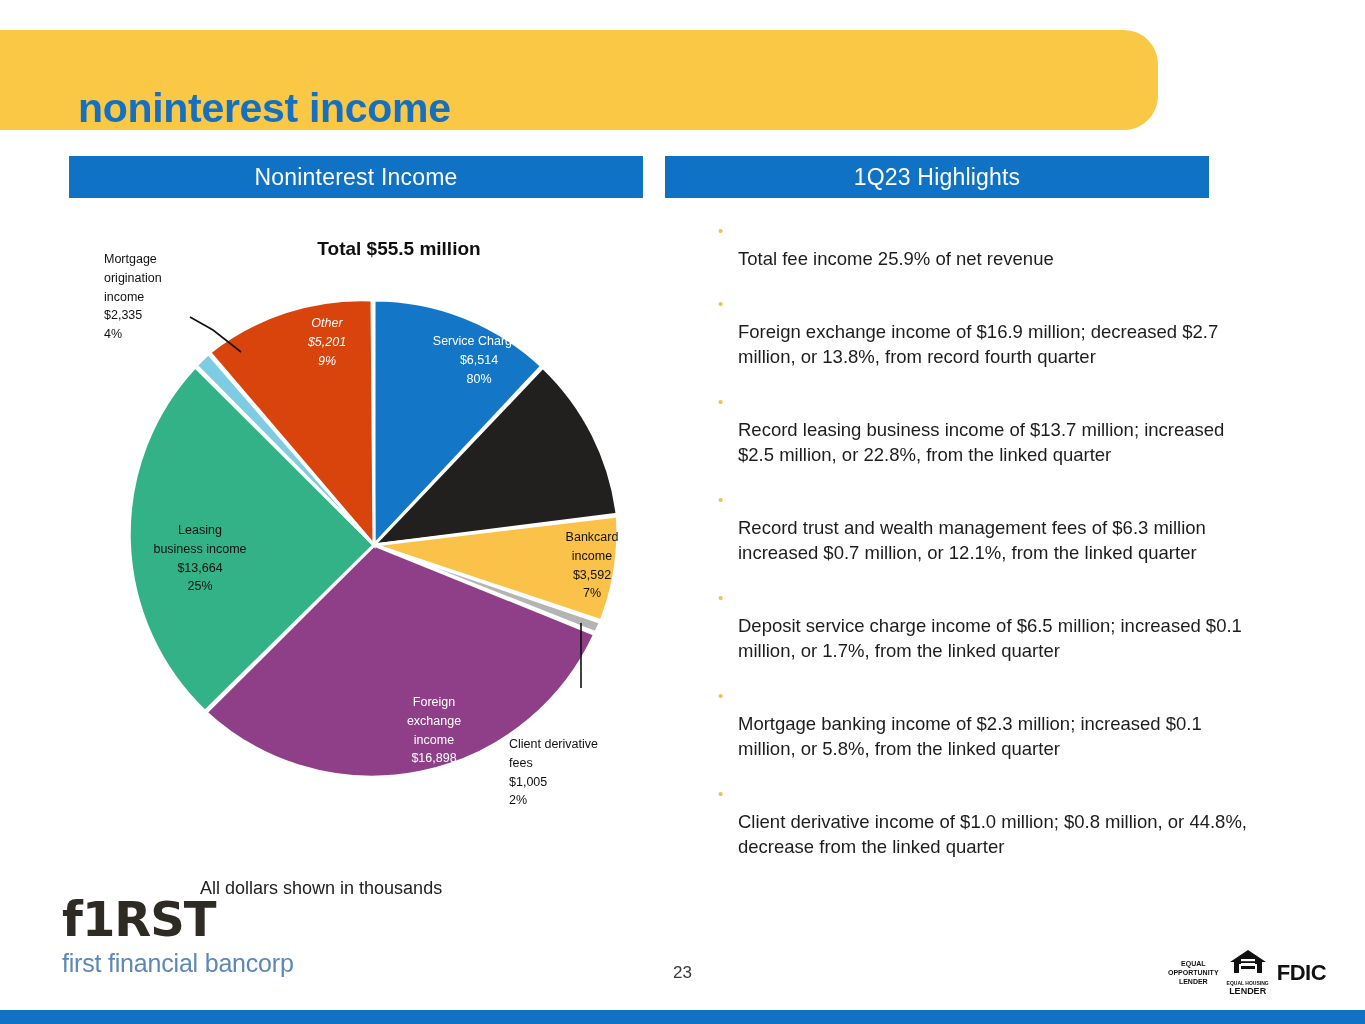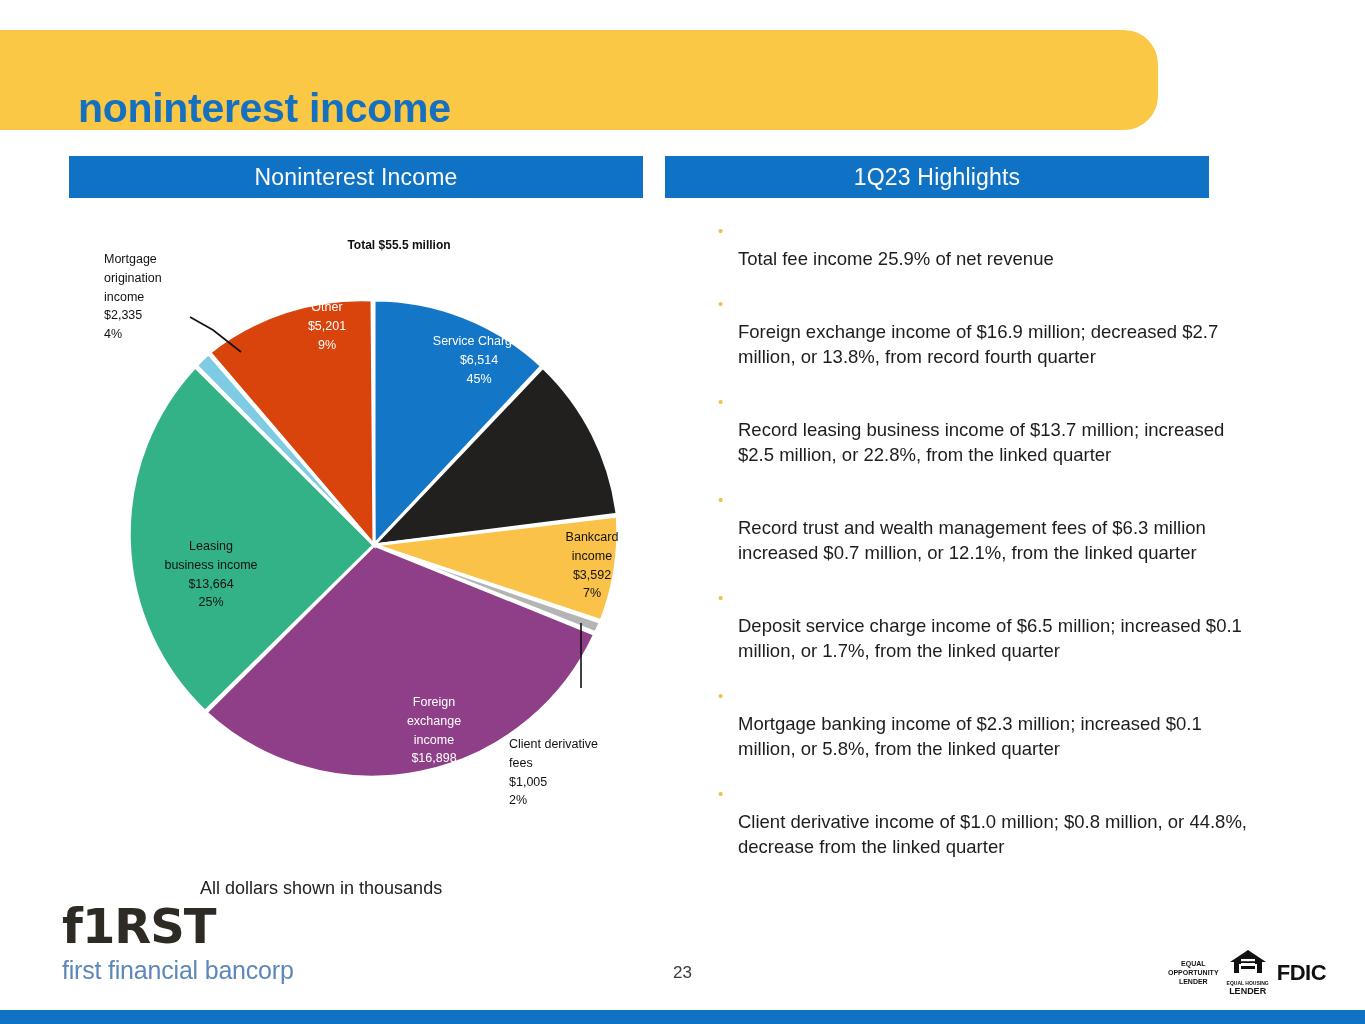--- a/index.html
+++ b/index.html
@@ -36,21 +36,21 @@
     font-size:23px;
     letter-spacing:0.2px;
   }
   #sec-head-left{left:69px;top:156px;width:574px;height:42px;}
   #sec-head-right{left:665px;top:156px;width:544px;height:42px;}
 
   
   .chart-wrap{position:absolute;left:69px;top:210px;width:600px;height:620px;}
   .chart-title{
     position:absolute;left:0;top:28px;width:600px;
-    text-align:center;font-size:12px;font-weight:bold;color:#0f0f0f;
+    text-align:center;font-size:19px;font-weight:bold;color:#0f0f0f;
     padding-left:60px;box-sizing:border-box;
   }
   .pie-svg{position:absolute;left:0;top:0;width:600px;height:620px;}
 
   .slice-label{
     position:absolute;
     text-align:center;
     font-size:12.5px;
     line-height:1.5;
     color:#ffffff;
@@ -89,21 +89,21 @@
   }
   .hl-text{
     flex:1 1 auto;
     font-size:18.5px;
     line-height:25px;
     color:#1d1d1d;
     margin-top:28px;
   }
 
   
-  .logo{position:absolute;left:62px;top:895px;width:260px;margin-top:7px;}
+  .logo{position:absolute;left:62px;top:895px;width:260px;}
   .logo-mark{
     font-size:48px;font-weight:bold;color:#2e2b24;
     letter-spacing:-1px;line-height:1;
     font-family:"DejaVu Sans", sans-serif;
   }
   .logo-sub{
     margin-top:8px;
     font-size:25px;color:#5d87b8;line-height:1;
     letter-spacing:-0.2px;
   }
@@ -164,47 +164,47 @@
     <path d="M 140.7 142.5 A 245 245 0 0 1 303 90 L 305 335 Z" fill="#d9430c" stroke="#ffffff" stroke-width="3"></path>
 
     <polyline points="121,107 144,120 172,142" fill="none" stroke="#111111" stroke-width="1.6"></polyline>
 
     <polyline points="512,413 512,478" fill="none" stroke="#111111" stroke-width="1.6"></polyline>
   </svg>
 
   <div class="slice-label" style="left:330px;top:122px;width:160px;">
     <div>Service Charges</div>
     <div>$6,514</div>
-    <div>45%</div>
+    <div>80%</div>
   </div>
 
 
   <div class="slice-label dark" style="left:468px;top:318px;width:110px;">
     <div>Bankcard</div>
     <div>income</div>
     <div>$3,592</div>
     <div>7%</div>
   </div>
 
   <div class="slice-label" style="left:300px;top:483px;width:130px;">
     <div>Foreign</div>
     <div>exchange</div>
     <div>income</div>
     <div>$16,898</div>
     <div>30%</div>
   </div>
 
-  <div class="slice-label dark" style="left:52px;top:311px;width:180px;margin-top:16px;">
+  <div class="slice-label dark" style="left:41px;top:311px;width:180px;">
     <div>Leasing</div>
     <div>business income</div>
     <div>$13,664</div>
     <div>25%</div>
   </div>
 
-  <div class="slice-label" style="left:198px;top:88px;width:120px;">
+  <div class="slice-label" style="left:198px;top:104px;width:120px;font-style:italic;">
     <div>Other</div>
     <div>$5,201</div>
     <div>9%</div>
   </div>
 
   <div class="callout" style="left:35px;top:40px;width:130px;">
     <div>Mortgage</div>
     <div>origination</div>
     <div>income</div>
     <div>$2,335</div>

